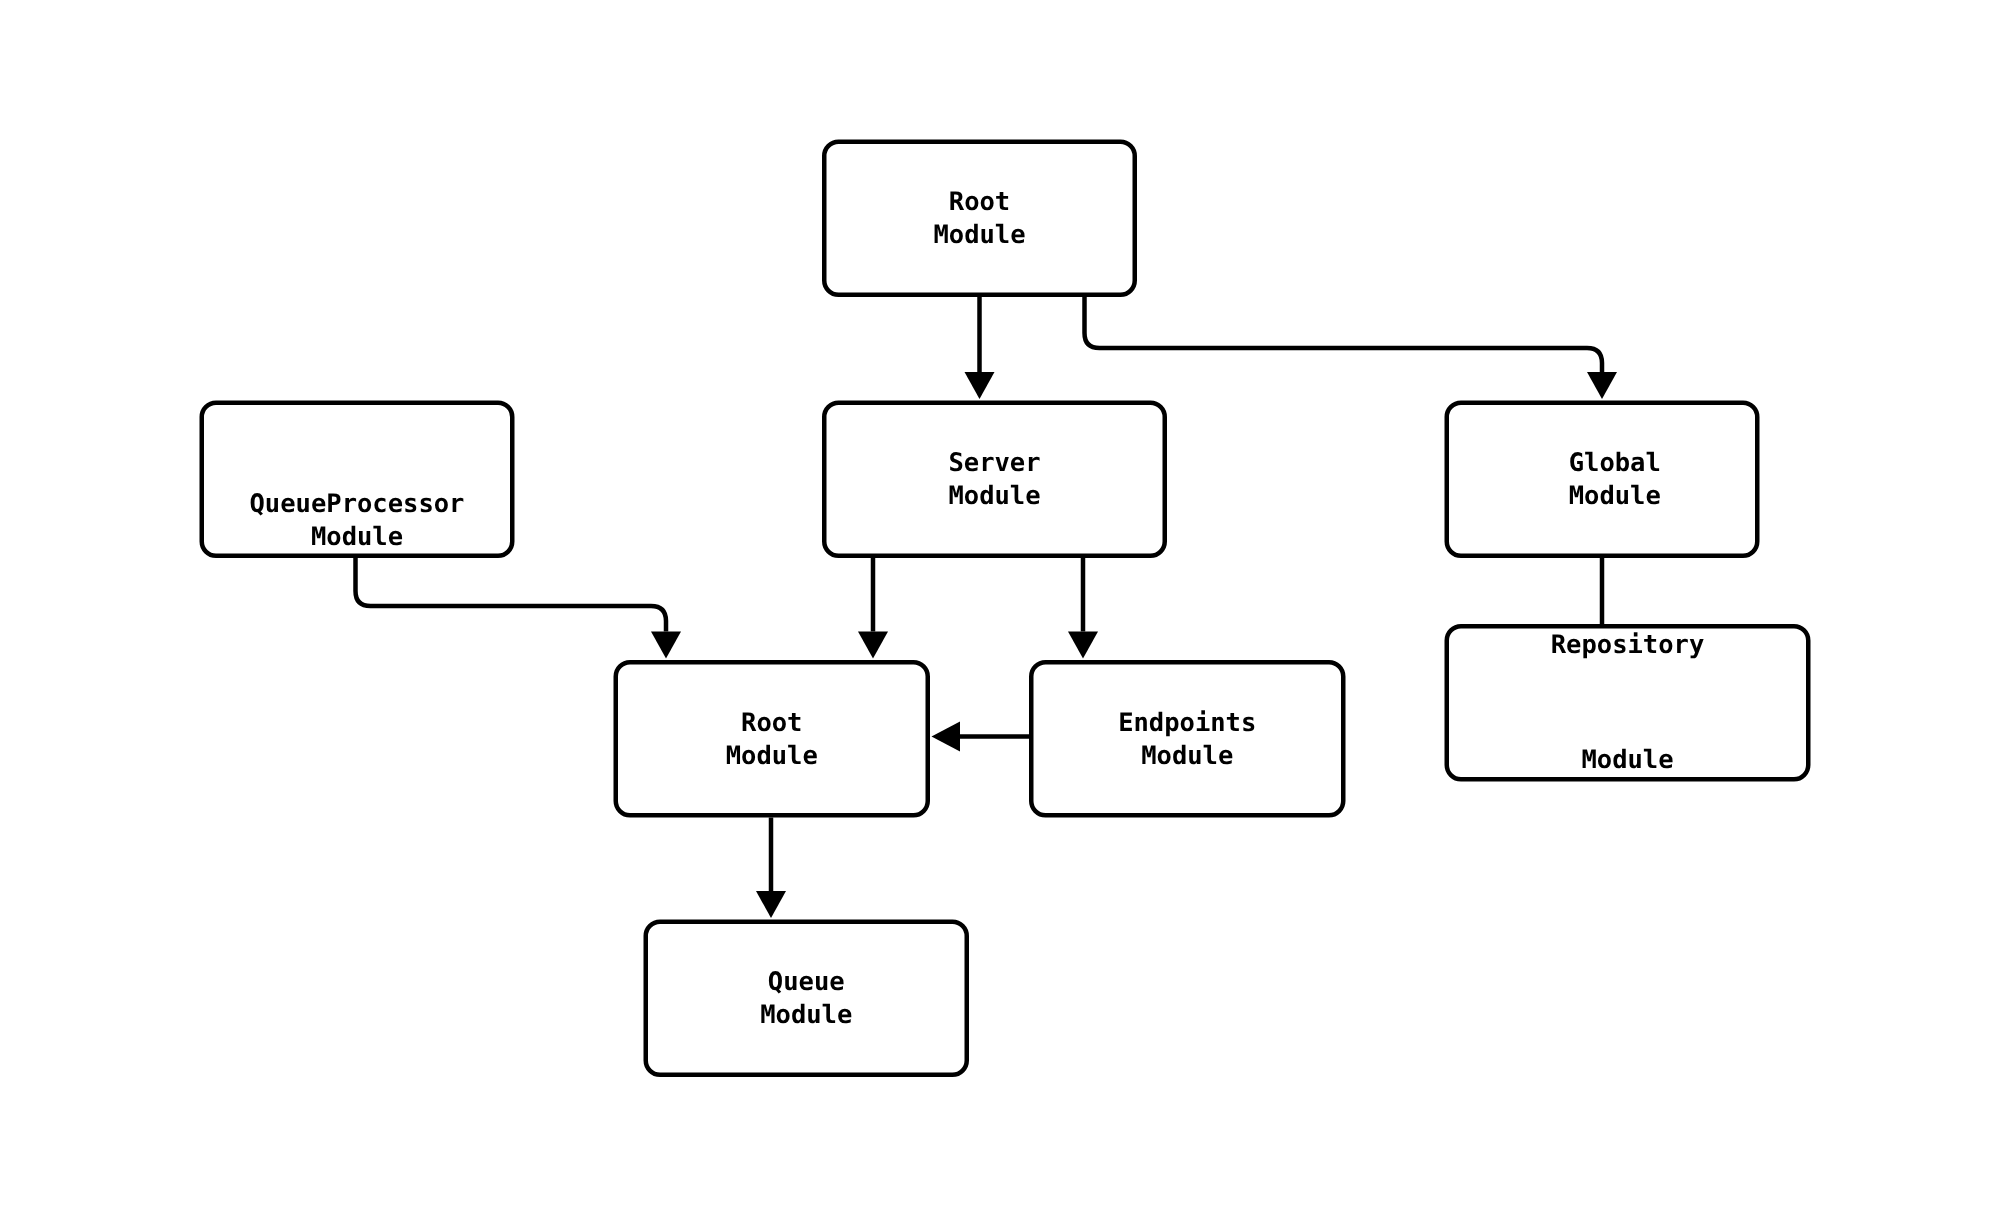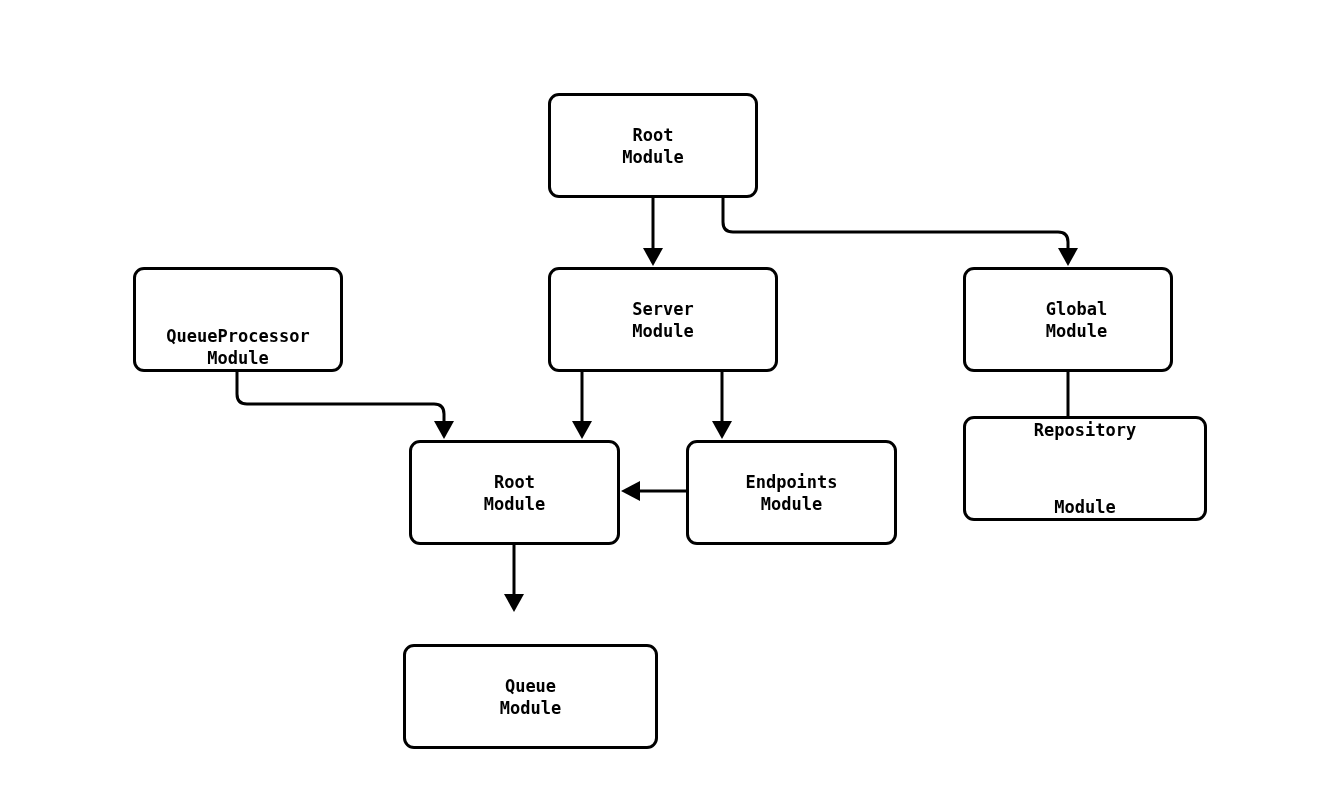--- a/index.html
+++ b/index.html
@@ -126,18 +126,18 @@
   <div class="node" style="left:686px; top:440px; width:211px; height:105px;">
     <div class="node-line">Endpoints</div>
     <div class="node-line">Module</div>
   </div>
 
   <div class="node" style="left:963px; top:416px; width:244px; height:105px;justify-content:space-between;">
     <div class="node-line">Repository</div>
     <div class="node-line">Module</div>
   </div>
 
-  <div class="node" style="left:403px; top:613px; width:255px; height:105px;margin-top:31px;">
+  <div class="node" style="left:429px; top:613px; width:217px; height:105px;">
     <div class="node-line">Queue</div>
     <div class="node-line">Module</div>
   </div>
 
 </div>
 
 </body></html>

